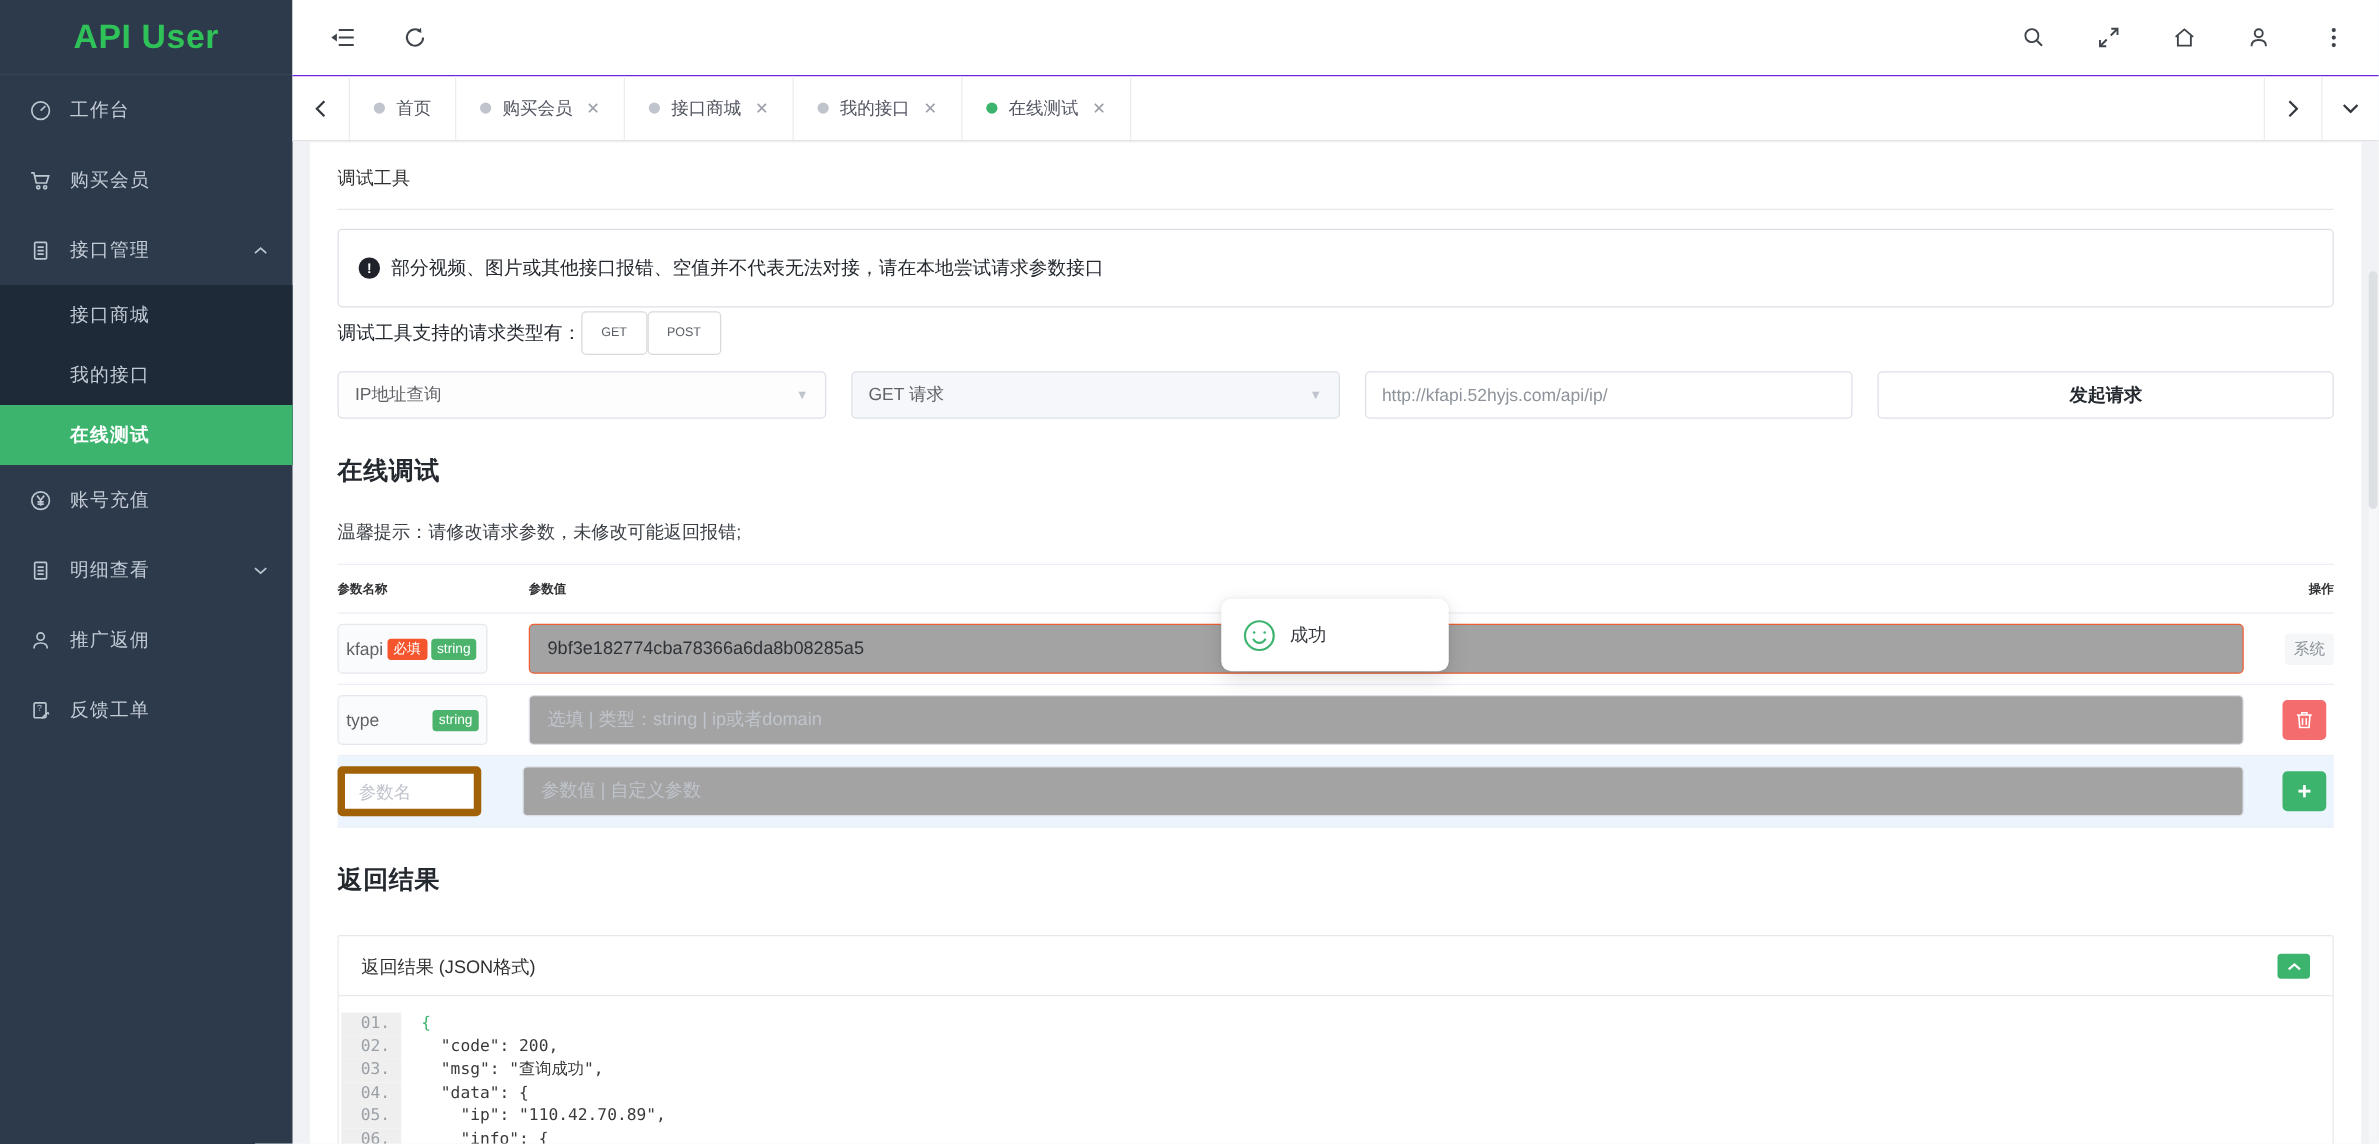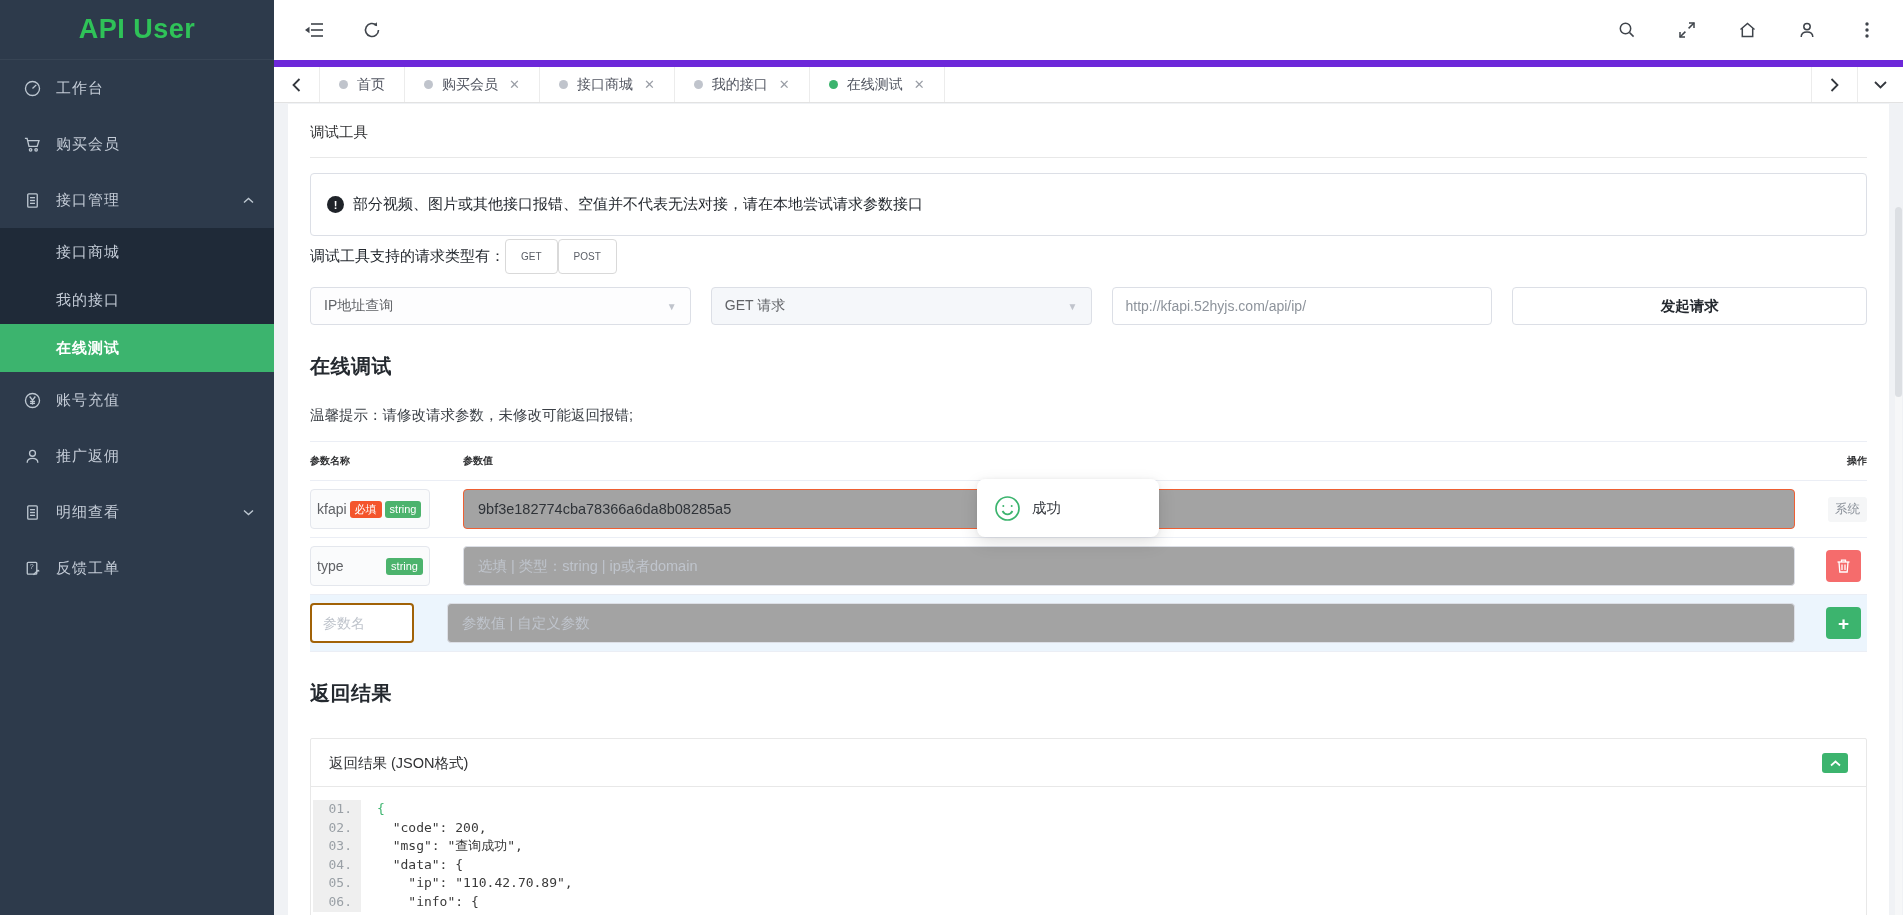--- a/index.html
+++ b/index.html
@@ -1,36 +1,36 @@
 <!DOCTYPE html>
 <html><head>
 <meta charset="utf-8">
 <style>
   * { margin:0; padding:0; box-sizing:border-box; }
   html,body { width:1903px; height:915px; overflow:hidden; }
   body { font-family:"Liberation Sans","DejaVu Sans",sans-serif; background:#f0f2f5; display:flex; position:relative; color:#303133; }
 
   
-  .sidebar { width:274px; height:915px; background:#2d3a4b; flex-shrink:0; display:flex; flex-direction:column; }
+  .sidebar { width:234px; height:915px; background:#2d3a4b; flex-shrink:0; display:flex; flex-direction:column; }
   .logo { height:60px; display:flex; align-items:center; justify-content:center; color:#2fc258; font-size:27px; font-weight:bold; letter-spacing:.5px; border-bottom:1px solid rgba(255,255,255,.05); }
   .menu-item { height:56px; display:flex; align-items:center; gap:14px; padding:0 20px 0 23px; color:#c3cbd6; font-size:15px; letter-spacing:1px; cursor:pointer; }
   .menu-item svg.mi { width:19px; height:19px; flex-shrink:0; }
   .menu-item .chev { margin-left:auto; }
   .submenu { background:#1f2a38; }
   .submenu .menu-item { padding-left:56px; height:48px; }
   .submenu .menu-item.active { background:#3cb46e; color:#ffffff; font-weight:bold; }
 
   
   .main { flex:1; display:flex; flex-direction:column; min-width:0; }
   .topbar { height:60px; background:#fff; display:flex; align-items:center; padding:0 26px 0 30px; }
   .topbar .left-icons { display:flex; align-items:center; gap:38px; }
   .topbar .right-icons { margin-left:auto; display:flex; align-items:center; gap:40px; }
   .tb-icon { width:20px; height:20px; display:flex; align-items:center; justify-content:center; cursor:pointer; }
 
-  .tabbar { height:43px; background:#fff; border-top:7px solid #6d28d9; border-bottom:1px solid #e2e2e2; display:flex; align-items:stretch; }
+  .tabbar { height:53px; background:#fff; border-top:1px solid #6d28d9; border-bottom:1px solid #e2e2e2; display:flex; align-items:stretch; }
   .tab-arrow { width:46px; display:flex; align-items:center; justify-content:center; cursor:pointer; }
   .tab-arrow.l { border-right:1px solid #ececec; }
   .tab-arrow.r { border-left:1px solid #ececec; }
   .tab { display:flex; align-items:center; gap:9px; padding:0 19px; border-right:1px solid #ececec; font-size:14px; color:#515560; cursor:pointer; }
   .tab .dot { width:9px; height:9px; border-radius:50%; background:#c0c4cc; }
   .tab.active .dot { background:#3cb46e; }
   .tab .close-x { color:#9a9ea6; font-size:13px; margin-left:2px; }
   .tab-spacer { flex:1; }
 
   
@@ -63,21 +63,21 @@
   .col-action { width:72px; text-align:right; }
   .pt-row { display:flex; align-items:center; padding:8px 0; border-bottom:1px solid #ebeef5; }
   .pt-row.custom { background:#ecf5fd; }
   .name-box { width:120px; margin-right:33px; flex-shrink:0; height:40px; background:#fafbfc; border:1px solid #e4e7ed; border-radius:4px; display:flex; align-items:center; padding:0 6px; gap:3px; font-size:14px; color:#606266; }
   .name-box .sp { flex:1; }
   .badge { font-size:11px; color:#fff; border-radius:3px; padding:3px 5px; line-height:1; }
   .badge.req { background:#f4552c; }
   .badge.str { background:#4cb36d; }
   .value-input { flex:1; height:40px; border:1px solid #dcdfe6; border-radius:4px; padding:0 14px; font-size:14.5px; color:#2f3338; outline:none; background:#a3a3a3; font-family:"Liberation Sans",sans-serif; }
   .value-input.warn { border-color:#ee5f33; }
-  .small-input { width:104px; margin-right:33px; flex-shrink:0; height:40px; border:2px solid #a16207; border-radius:4px; padding:0 11px; font-size:14px; color:#2f3338; outline:none; background:#fff; font-family:"Liberation Sans",sans-serif; }
+  .small-input { width:115px; margin-right:33px; flex-shrink:0; height:40px; border:6px solid #a16207; border-radius:4px; padding:0 11px; font-size:14px; color:#2f3338; outline:none; background:#fff; font-family:"Liberation Sans",sans-serif; }
   input::placeholder { color:#bfc4cc; }
   .action-cell { width:72px; display:flex; justify-content:flex-end; align-items:center; }
   .sys-tag { font-size:12.5px; color:#8a9099; background:#f5f6f7; border-radius:3px; padding:4px 7px; }
   .sq-btn { width:35px; height:32px; border:none; border-radius:4px; display:flex; align-items:center; justify-content:center; cursor:pointer; margin-right:6px; }
   .sq-btn.del { background:#f56c6c; }
   .sq-btn.add { background:#3cb46e; color:#fff; font-size:19px; font-weight:bold; line-height:1; }
 
   .result-panel { margin-top:31px; border:1px solid #e8e8e8; border-radius:2px; }
   .panel-header { padding:14px 18px 13px; border-bottom:1px solid #e8e8e8; display:flex; align-items:center; justify-content:space-between; font-size:14.5px; color:#303133; }
   .collapse-btn { width:26px; height:20px; background:#3cb46e; border:none; border-radius:3px; display:flex; align-items:center; justify-content:center; cursor:pointer; }
@@ -162,42 +162,42 @@
           <line x1="7.4" y1="11" x2="12.6" y2="11"></line>
           <line x1="7.4" y1="13" x2="12.6" y2="13"></line>
         </svg>
       </span>
     <span>账号充值</span>
   </div>
 
   <div class="menu-item">
     <span>
         <svg class="mi" viewBox="0 0 20 20" fill="none" stroke="#bdc7d1" stroke-width="1.4">
-          <circle cx="10" cy="6.6" r="3.1"></circle>
-          <path d="M4.4 16.6c0-3.2 2.5-4.6 5.6-4.6s5.6 1.4 5.6 4.6"></path>
-        </svg>
-      </span>
-    <span>推广返佣</span>
-  </div>
-
-  <div class="menu-item">
-    <span>
-        <svg class="mi" viewBox="0 0 20 20" fill="none" stroke="#bdc7d1" stroke-width="1.4">
           <rect x="5" y="3" width="10" height="14" rx="1"></rect>
           <line x1="7.4" y1="7" x2="12.6" y2="7"></line>
           <line x1="7.4" y1="10" x2="12.6" y2="10"></line>
           <line x1="7.4" y1="13" x2="12.6" y2="13"></line>
         </svg>
       </span>
     <span>明细查看</span>
     <span class="chev">
         <svg width="11" height="7" viewBox="0 0 11 7" fill="none" stroke="#bdc7d1" stroke-width="1.4">
           <polyline points="1,1.5 5.5,5.5 10,1.5"></polyline>
         </svg>
       </span>
+  </div>
+
+  <div class="menu-item">
+    <span>
+        <svg class="mi" viewBox="0 0 20 20" fill="none" stroke="#bdc7d1" stroke-width="1.4">
+          <circle cx="10" cy="6.6" r="3.1"></circle>
+          <path d="M4.4 16.6c0-3.2 2.5-4.6 5.6-4.6s5.6 1.4 5.6 4.6"></path>
+        </svg>
+      </span>
+    <span>推广返佣</span>
   </div>
 
   <div class="menu-item">
     <span>
         <svg class="mi" viewBox="0 0 20 20" fill="none" stroke="#bdc7d1" stroke-width="1.4">
           <rect x="4.5" y="3.5" width="10" height="12.5" rx="1"></rect>
           <text x="7" y="10.5" font-size="7.5" fill="#bdc7d1" stroke="none">?</text>
           <line x1="11" y1="16.5" x2="16" y2="11.5"></line>
           <line x1="16" y1="11.5" x2="16.8" y2="13.2"></line>
         </svg>

